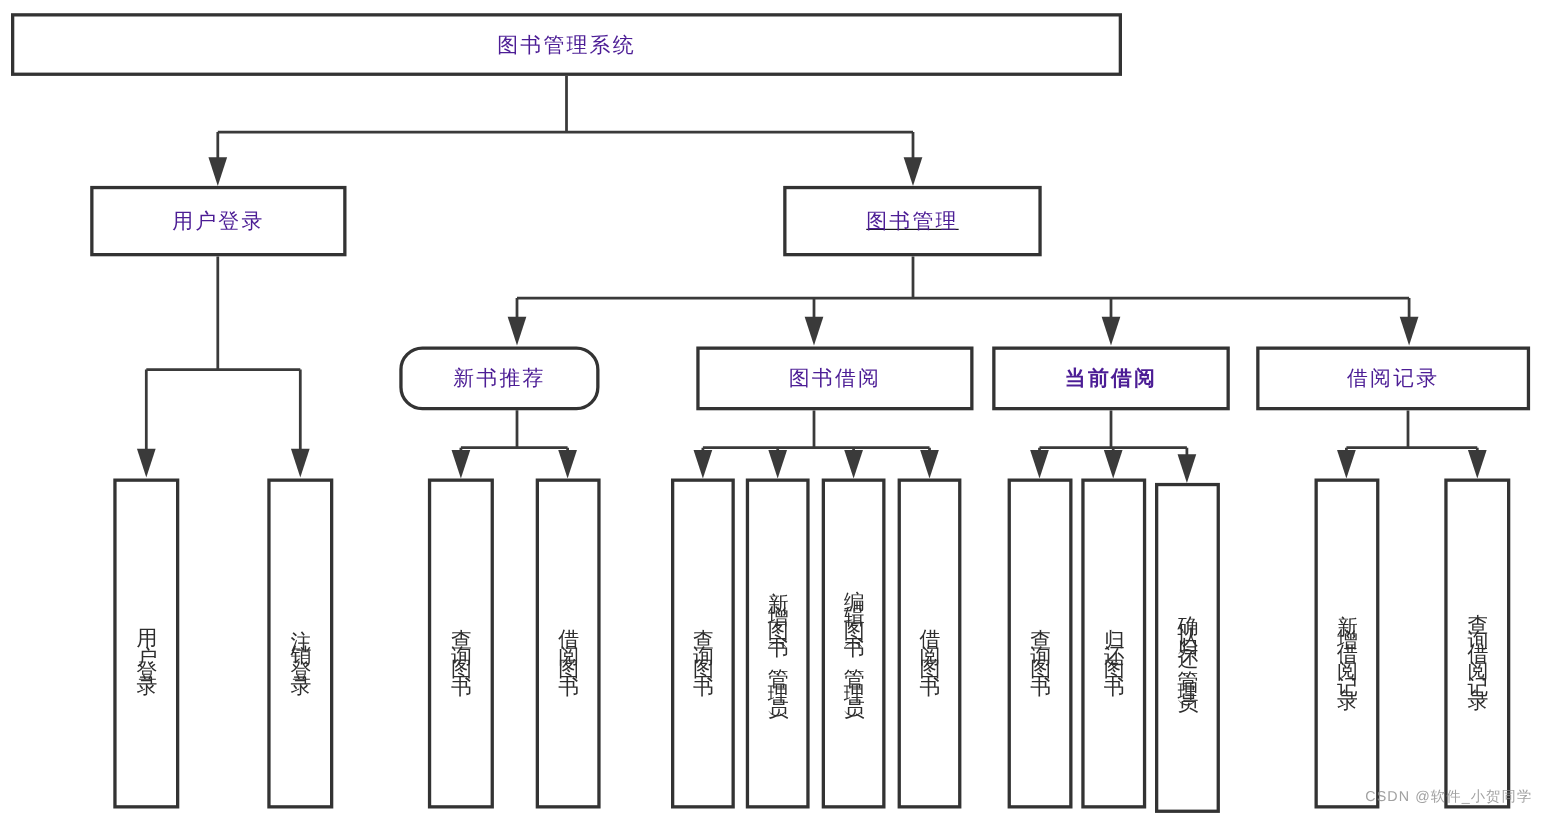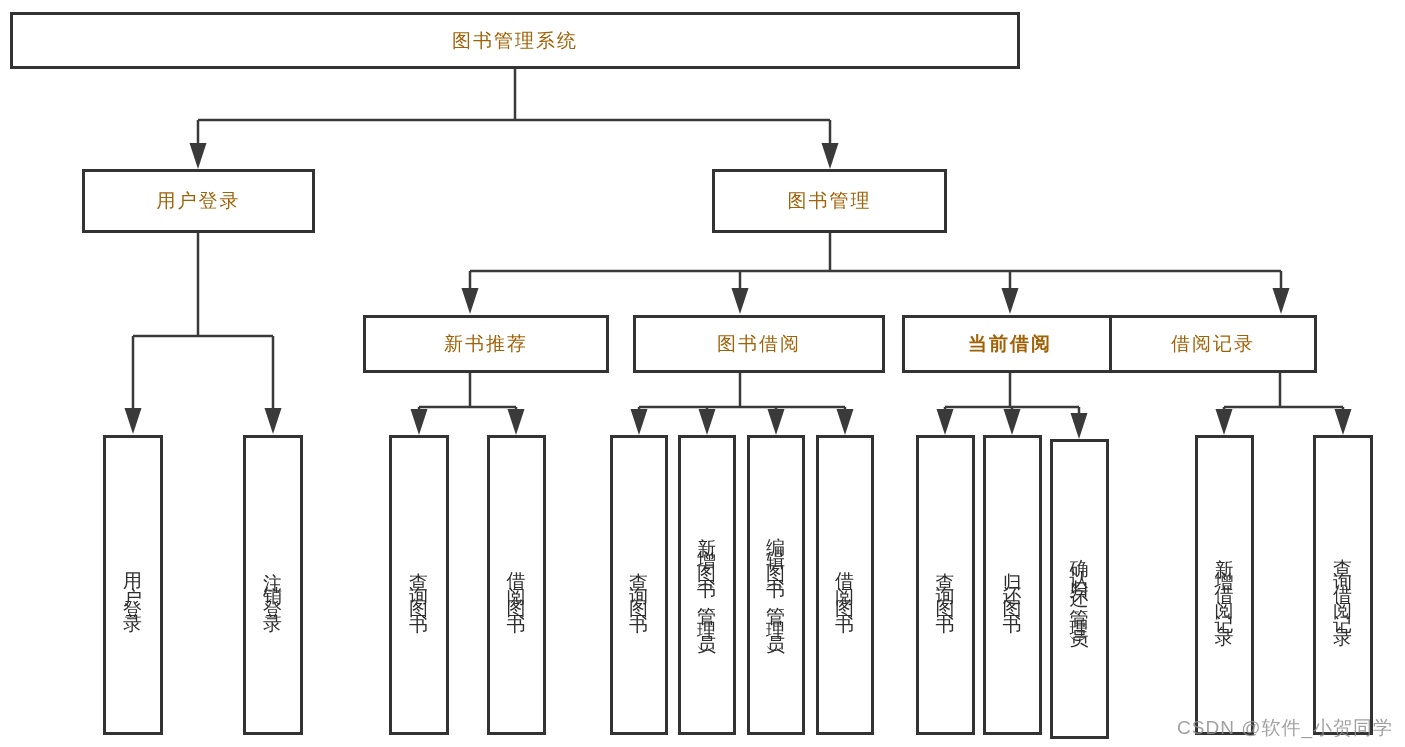--- a/index.html
+++ b/index.html
@@ -26,21 +26,21 @@
     box-sizing: border-box;
     border: 3px solid #333333;
     background: #ffffff;
     display: flex;
     align-items: center;
     justify-content: center;
     z-index: 2;
   }
   .hlabel {
     font-size: 19px;
-    color: #a16207;
+    color: #4c1d95;
     letter-spacing: 2px;
     white-space: nowrap;
   }
   .leaf {
     top: 435px;
     width: 60px;
     height: 300px;
     overflow: hidden;
   }
   .vlabel {
@@ -49,43 +49,43 @@
     font-size: 19px;
     color: #2d2d2d;
     letter-spacing: 14px;
     line-height: 1;
     white-space: nowrap;
   }
   .vlabel.tight { letter-spacing: 10px; }
   
   .n-root   { left: 10px;  top: 12px;  width: 1010px; height: 57px; }
   .n-ulogin { left: 82px;  top: 169px; width: 233px;  height: 64px; }
-  .n-bmgmt  { left: 712px; top: 169px; width: 235px;  height: 64px; }
-  .n-p1 { left: 363px;  top: 315px; width: 246px; height: 58px; }
+  .n-bmgmt  { left: 712px; top: 169px; width: 235px;  height: 64px; text-decoration: underline; }
+  .n-p1 { left: 363px;  top: 315px; width: 182px; height: 58px; border-radius: 21px; }
   .n-p2 { left: 633px;  top: 315px; width: 252px; height: 58px; }
   .n-p3 { left: 902px;  top: 315px; width: 216px; height: 58px; font-weight: bold; }
-  .n-p4 { left: 1109px; top: 315px; width: 208px; height: 58px; font-family: Liberation Serif, serif; }
+  .n-p4 { left: 1142px; top: 315px; width: 249px; height: 58px; font-family: Liberation Serif, serif; }
   .l-g1a { left: 103px; }
   .l-g1b { left: 243px; }
   .l-g2a { left: 389px; }
   .l-g2b { left: 487px; width: 59px; }
   .l-g3a { left: 610px; width: 58px; }
   .l-g3b { left: 678px; width: 58px; }
   .l-g3c { left: 747px; width: 58px; }
   .l-g3d { left: 816px; width: 58px; }
   .l-g4a { left: 916px;  width: 59px; }
   .l-g4b { left: 983px;  width: 59px; }
   .l-g4c { left: 1050px; width: 59px; top: 439px; }
   .l-g5a { left: 1195px; width: 59px; }
   .l-g5b { left: 1313px; }
   .watermark {
     position: absolute;
     right: 12px;
     top: 715px;
-    font-size: 19px;
+    font-size: 13px;
     color: rgba(145, 145, 145, 0.85);
     letter-spacing: 1px;
     z-index: 5;
     white-space: nowrap;
     pointer-events: none;
   }
 </style>
 </head>
 <body>
 

